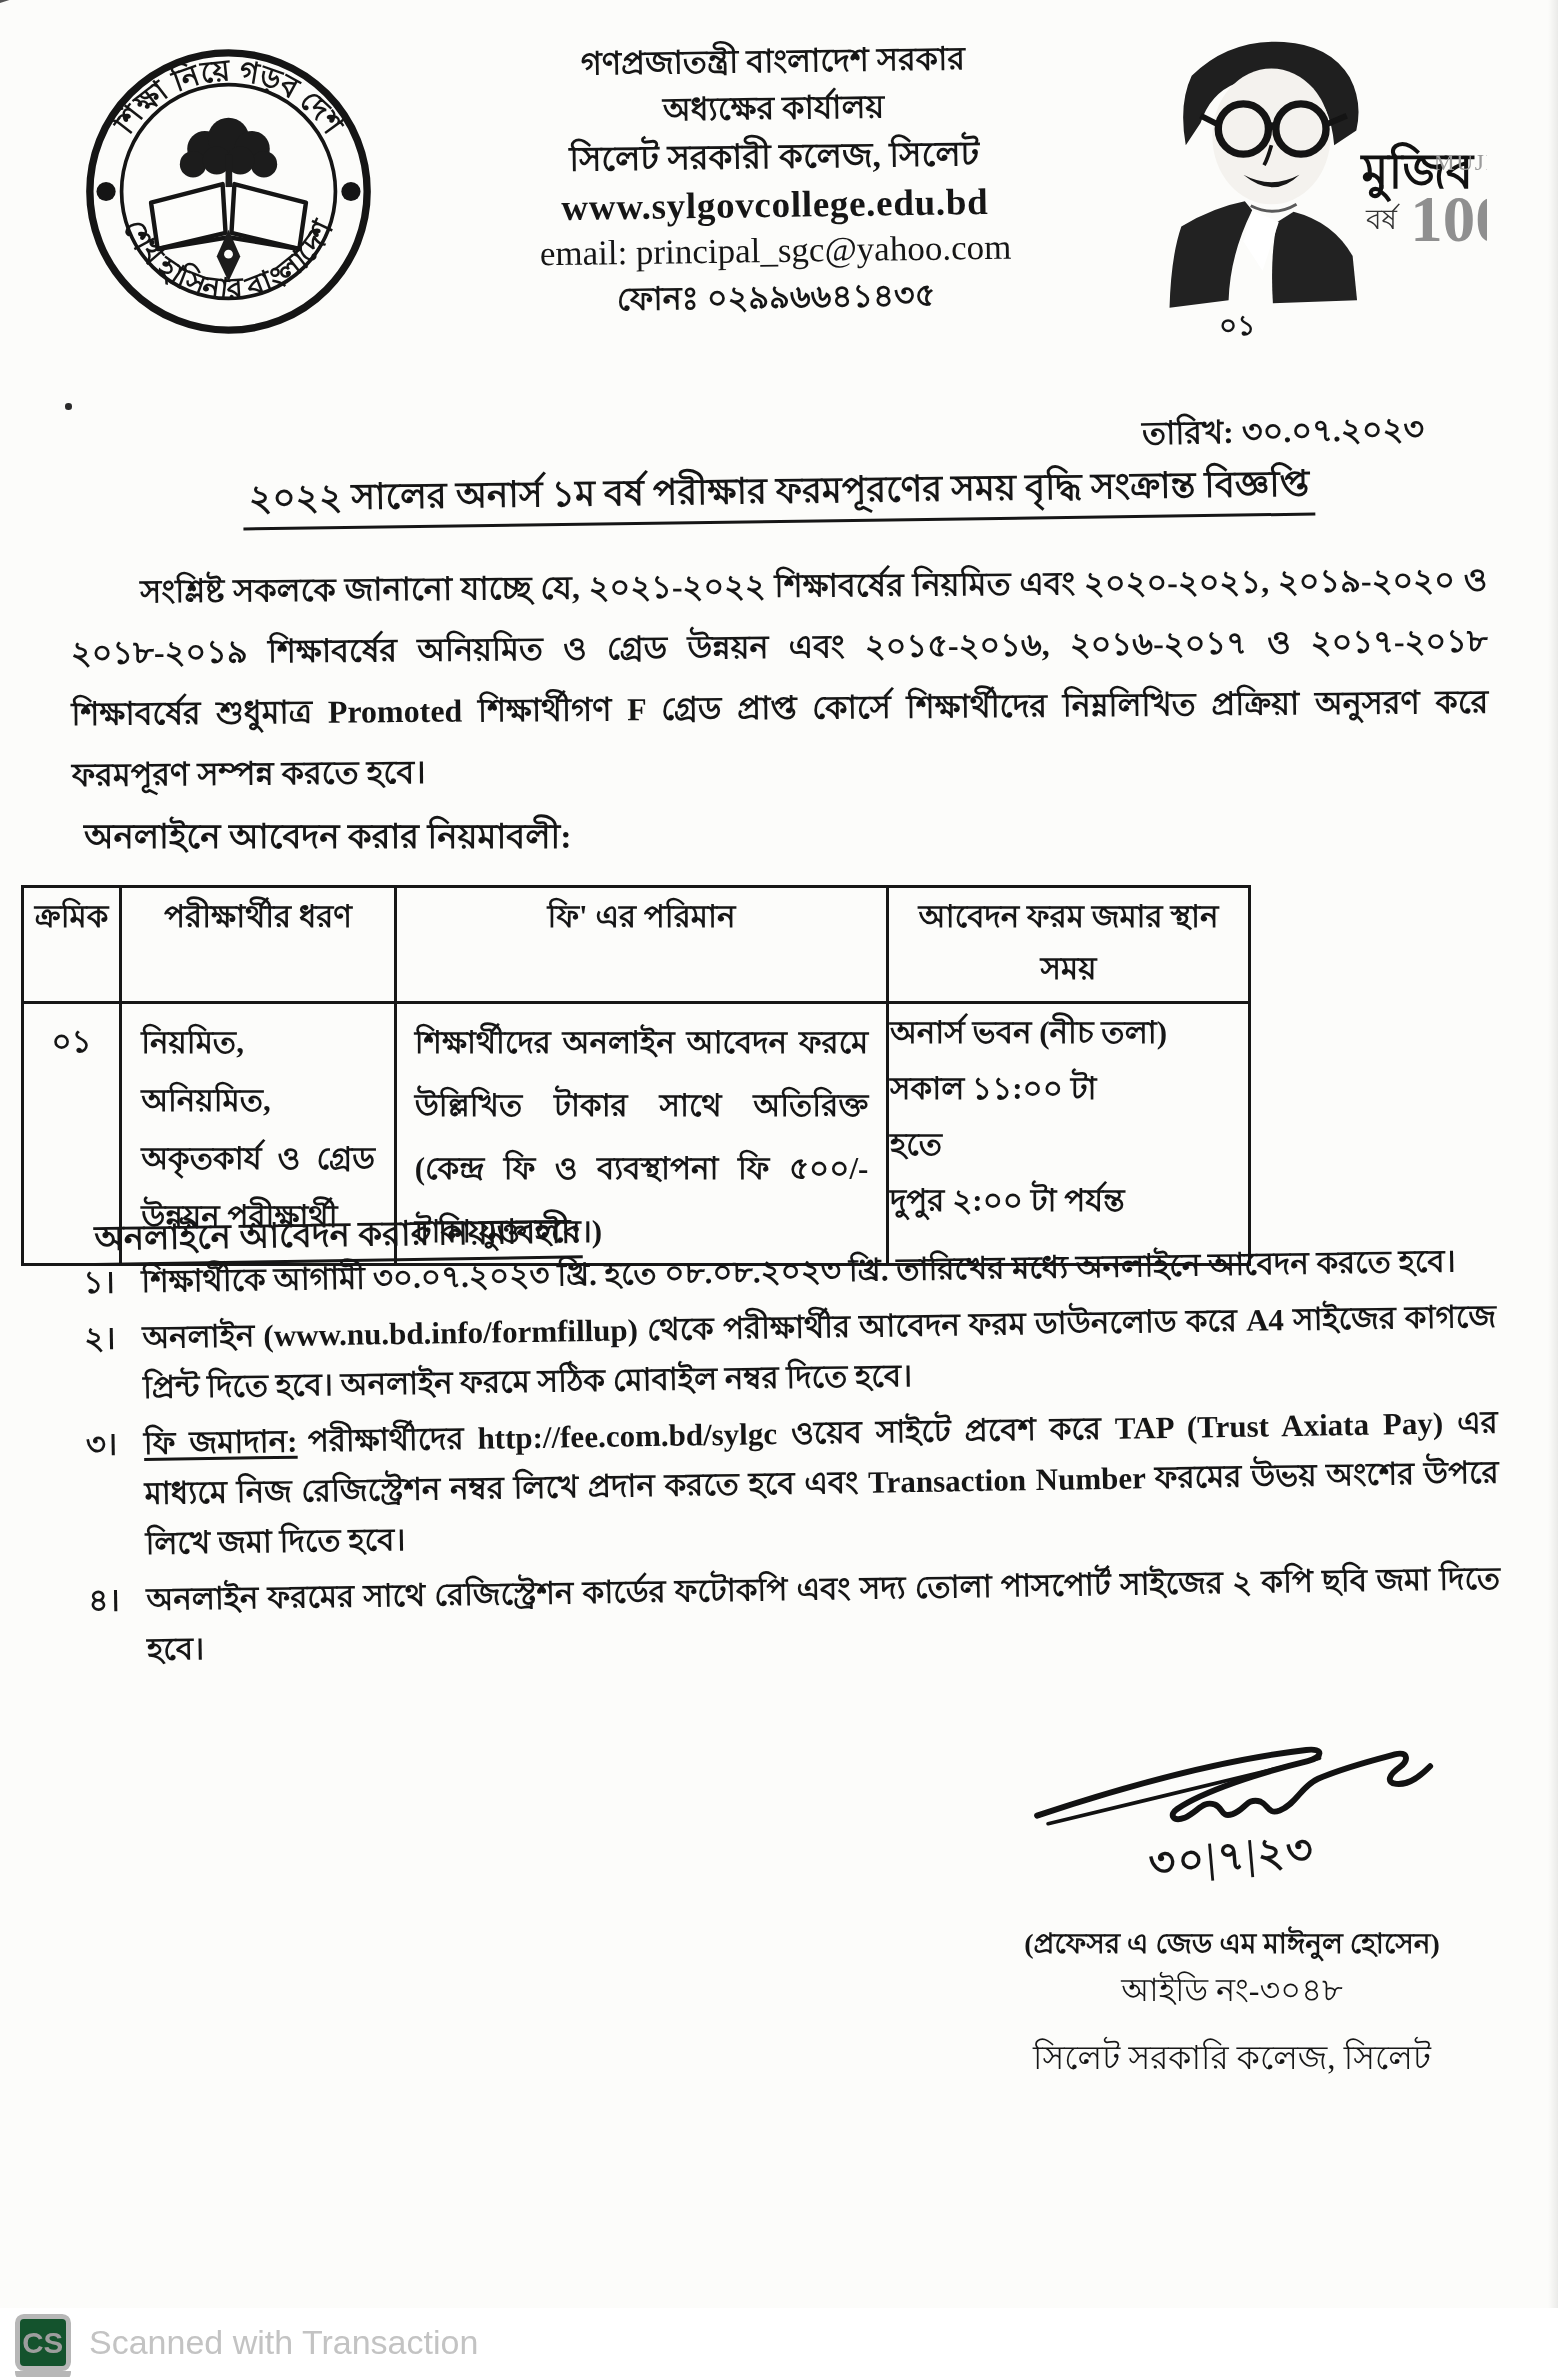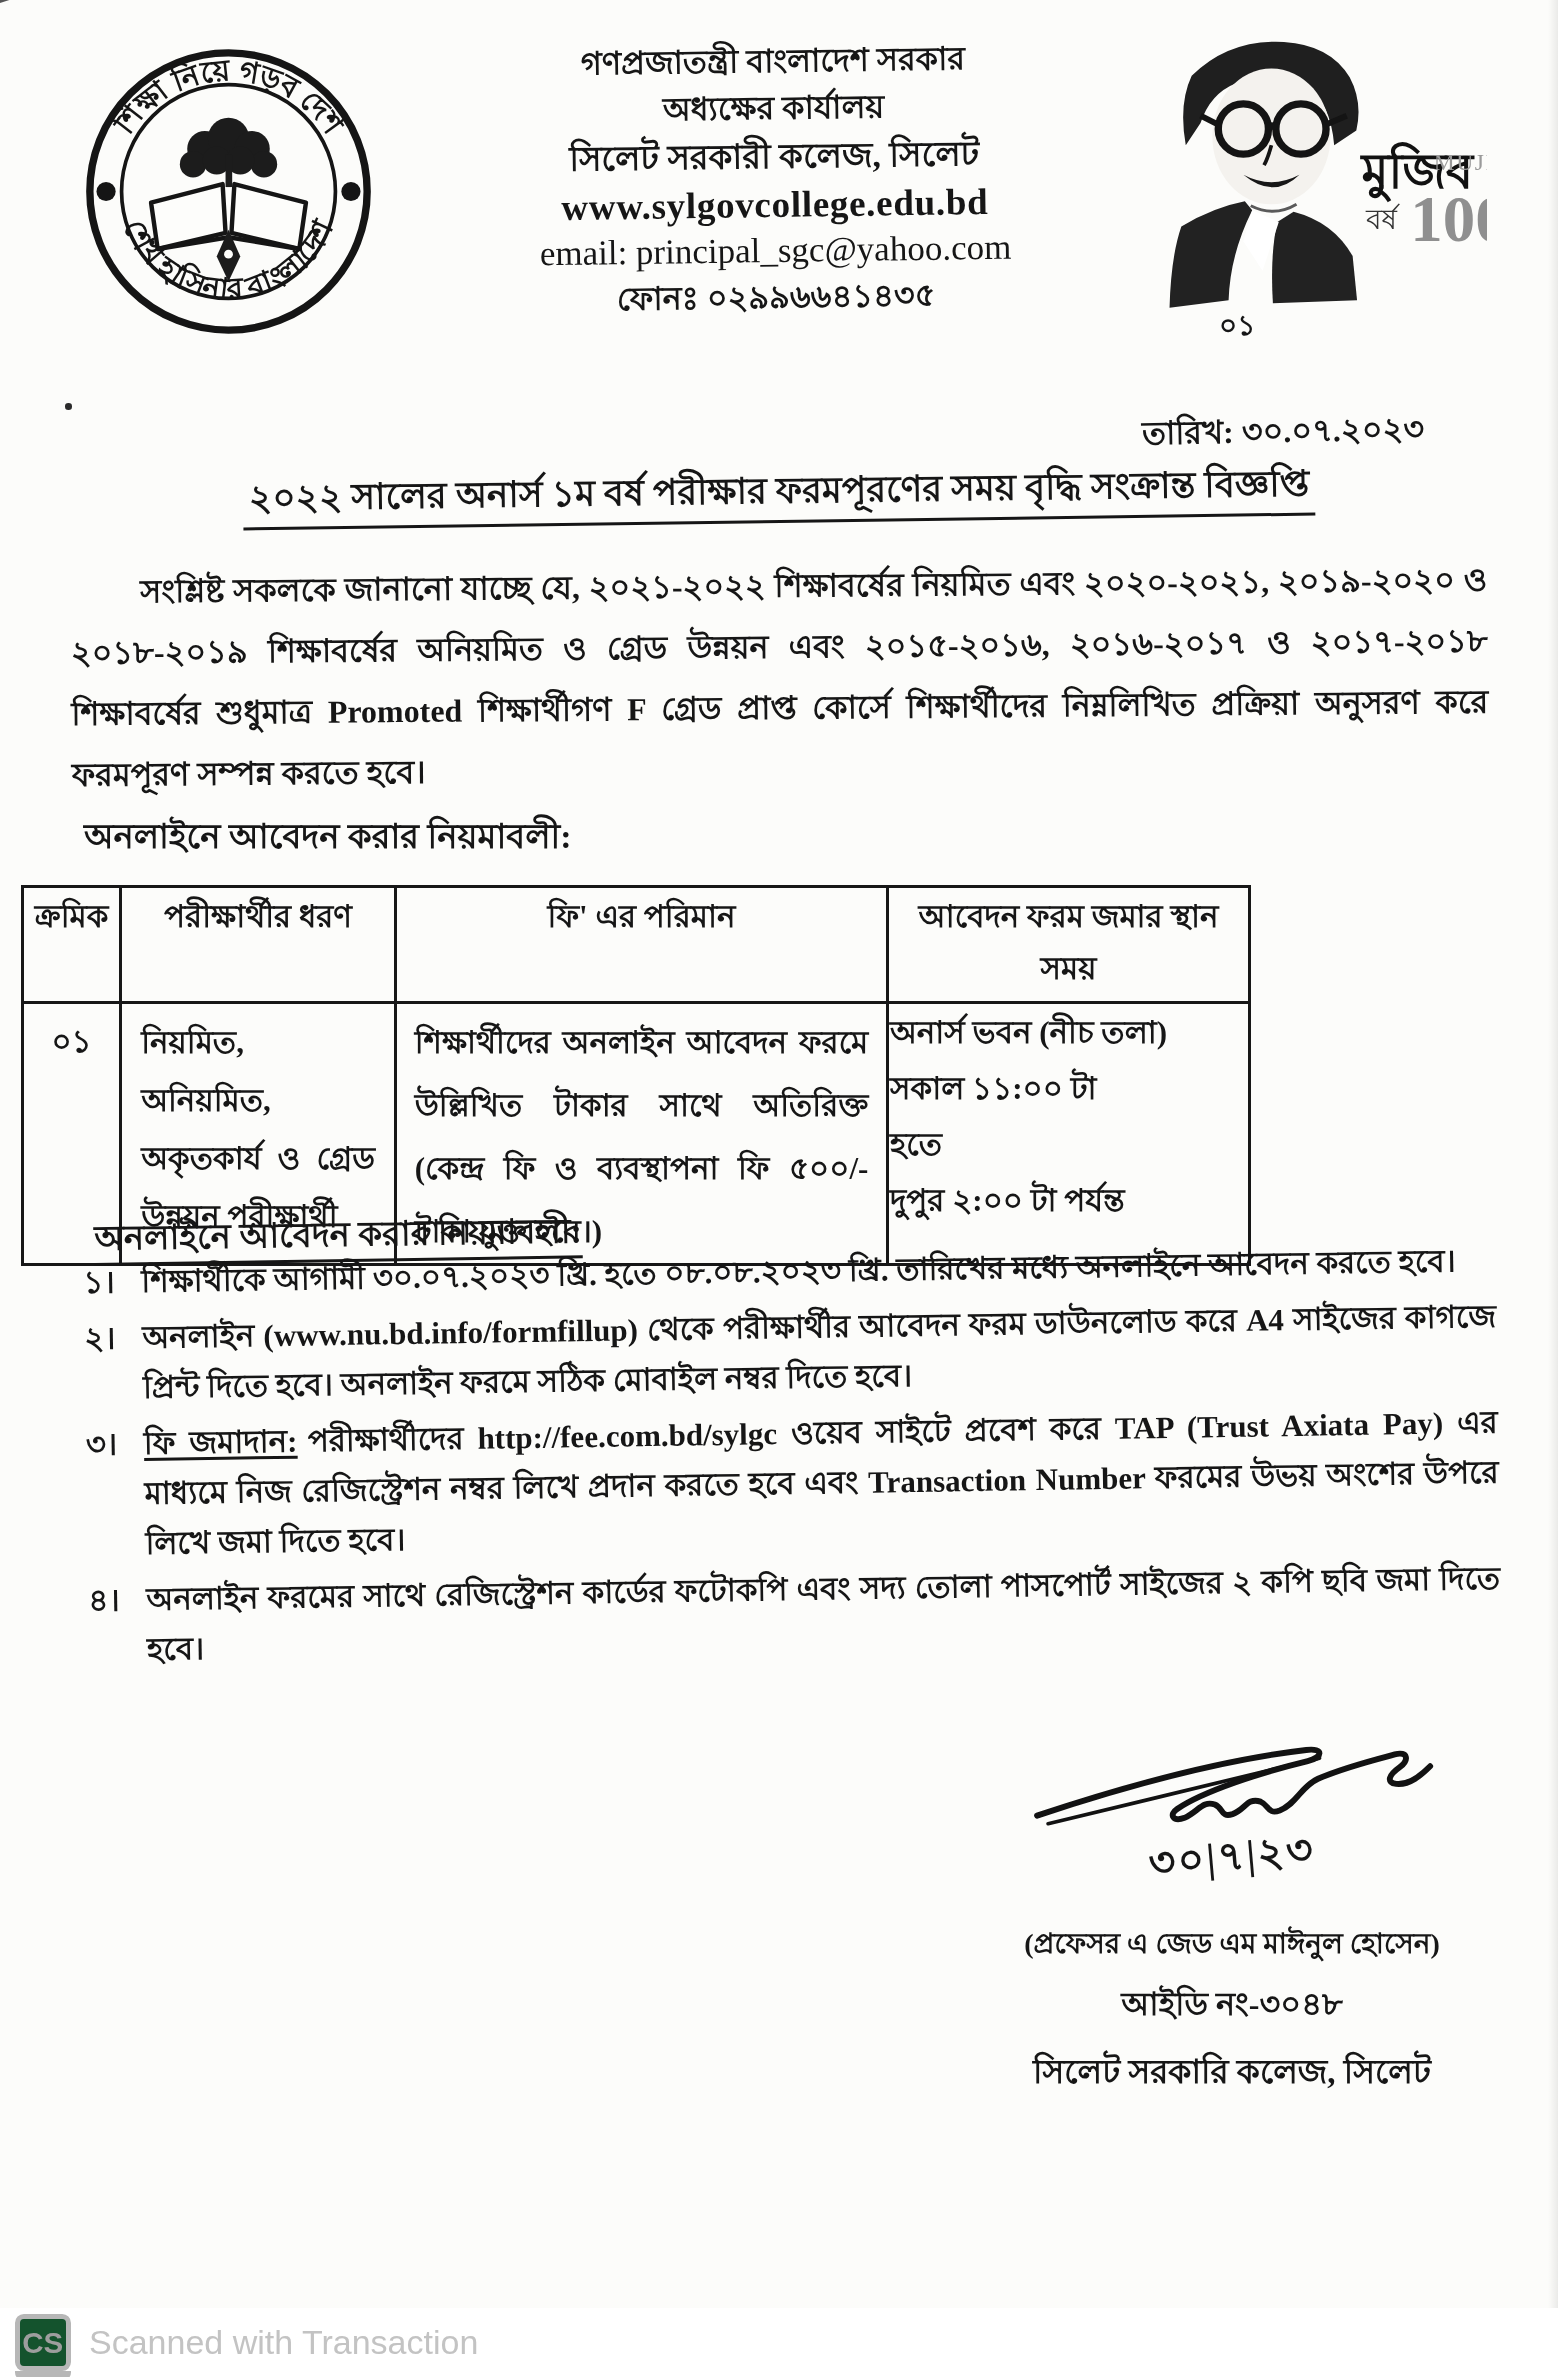--- a/index.html
+++ b/index.html
@@ -51,23 +51,23 @@
   .rules{position:absolute;left:83px;top:1258px;width:1412px;transform:rotate(-0.9deg);transform-origin:left top;}
   .rule{display:flex;font-size:31px;font-weight:bold;line-height:50px;margin-bottom:5.9px;}
   .rule-num{flex:none;width:58px;}
   .rule-text{flex:1;text-align:justify;}
   .rule-lead{text-decoration:underline;text-underline-offset:4.4px;margin-right:10.3px;}
 
   .sig-block{position:absolute;left:922px;top:1738px;width:620px;text-align:center;}
   .sig-squiggle{display:block;margin:0 auto;}
   .sig-date{font-size:41px;font-weight:bold;letter-spacing:2.2px;transform:rotate(-5deg);margin-top:-25px;}
   .sig-name{font-size:28px;font-weight:bold;margin-top:31px;line-height:40px;}
-  .sig-id{font-size:32px;font-weight:bold;margin-top:15px;}
+  .sig-id{font-size:32px;font-weight:normal;margin-top:1px;}
   .sig-desig{font-size:32px;font-weight:bold;margin-top:13.3px;}
-  .sig-college{font-size:33px;font-weight:bold;margin-top:13.3px;}
+  .sig-college{font-size:33px;font-weight:normal;margin-top:13.3px;}
 
   .footer{position:absolute;left:0;top:2308px;width:1558px;height:69px;background:#ffffff;
           font-family:"Liberation Sans","DejaVu Sans",sans-serif;}
   .cs-badge{position:absolute;left:14.8px;top:5.9px;width:46px;height:47px;border:5.2px solid #b7b7b7;
             border-radius:8.9px;background:#14532d;text-align:center;}
   .cs-badge span{font-size:29.5px;font-weight:bold;color:#9e9e9e;line-height:47px;}
   .cs-tab{position:absolute;left:14.8px;top:63px;width:56px;height:8.9px;background:#b7b7b7;border-radius:0 0 7.4px 7.4px;}
   .footer-text{position:absolute;left:89px;top:14.8px;font-size:34px;color:#c3c3c3;}
 </style>
 </head>

